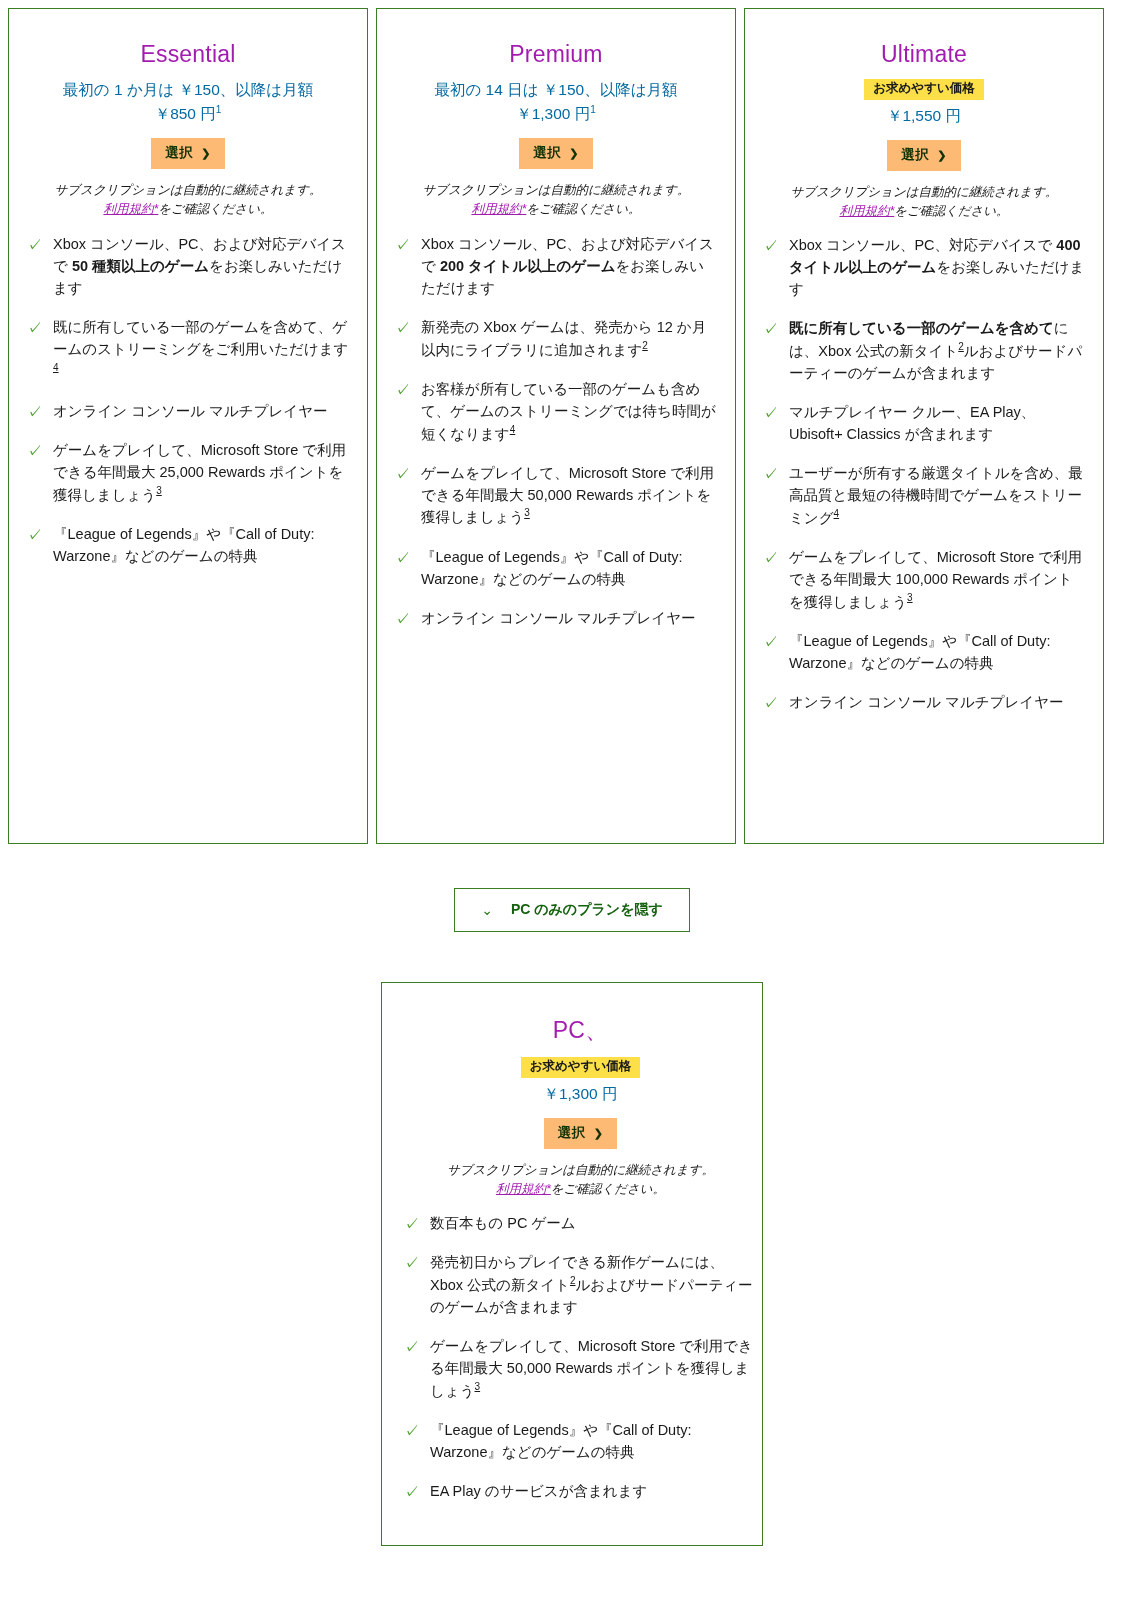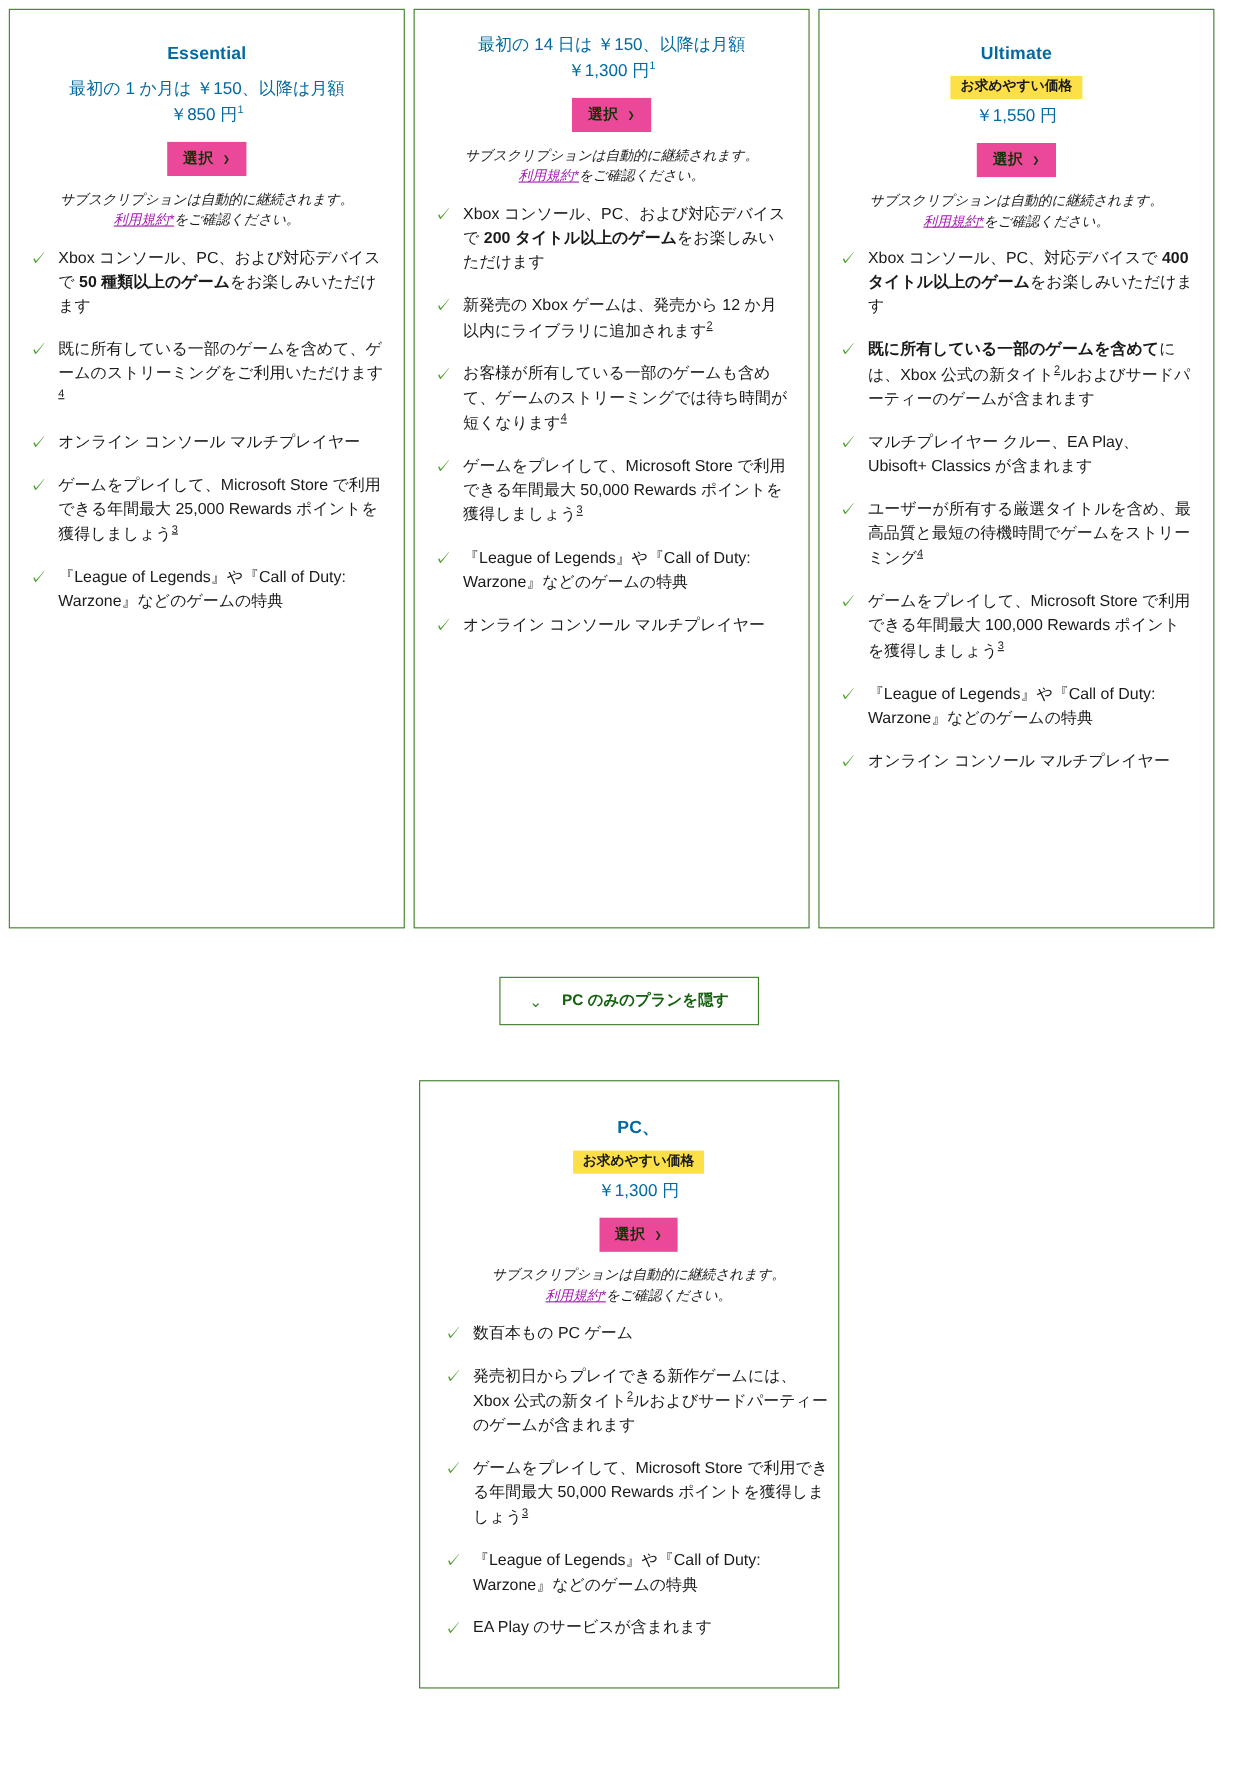--- a/index.html
+++ b/index.html
@@ -29,23 +29,23 @@
     box-sizing: border-box;
     width: 360px;
     padding: 20px 18px 24px 18px;
     background: #fff;
   }
 
   .plan-card.tall { height: 836px; }
 
   .plan-title {
     text-align: center;
-    font-size: 16px;
-    font-weight: bold;
-    color: #0369a1;
+    font-size: 23px;
+    font-weight: normal;
+    color: #a21caf;
     margin: 12px 0 10px 0;
     letter-spacing: 0.2px;
   }
 
   .badge-wrap { text-align: center; margin: 0 0 4px 0; }
   .badge {
     display: inline-block;
     background: #fde047;
     color: #1a1a1a;
     font-size: 12.5px;
@@ -59,28 +59,28 @@
     font-size: 15.5px;
     line-height: 1.55;
     color: #0369a1;
     margin: 0 6px 12px 6px;
   }
   .price sup { font-size: 10px; vertical-align: super; }
 
   .select-wrap { text-align: center; margin-bottom: 12px; }
   .select-btn {
     display: inline-block;
-    background: #ec4899;
+    background: #fdba74;
     border: none;
     color: #123206;
     font-size: 13.5px;
     font-weight: bold;
     padding: 6px 14px 7px 14px;
     cursor: pointer;
-    font-family: Liberation Mono, monospace;
+    font-family: Liberation Sans, sans-serif;
     letter-spacing: 0.5px;
   }
   .select-btn .arrow { margin-left: 8px; font-size: 11px; }
 
   .autorenew {
     text-align: center;
     font-size: 12.5px;
     font-style: italic;
     line-height: 1.5;
     color: #1a1a1a;
@@ -173,20 +173,21 @@
     <ul class="features">
         <li><span class="check">✓</span><span>Xbox コンソール、PC、および対応デバイスで <b>50 種類以上のゲーム</b>をお楽しみいただけます</span></li>
         <li><span class="check">✓</span><span>既に所有している一部のゲームを含めて、ゲームのストリーミングをご利用いただけます<sup>4</sup></span></li>
         <li><span class="check">✓</span><span>オンライン コンソール マルチプレイヤー</span></li>
         <li><span class="check">✓</span><span>ゲームをプレイして、Microsoft Store で利用できる年間最大 25,000 Rewards ポイントを獲得しましょう<sup>3</sup></span></li>
         <li><span class="check">✓</span><span>『League of Legends』や『Call of Duty: Warzone』などのゲームの特典</span></li>
       </ul>
   </div>
 
   <div class="plan-card tall">
+    <div class="plan-title">Premium</div>
     <div class="price">
       <span>最初の 14 日は ￥150、以降は月額</span><br>
       <span>￥1,300 円</span><sup>1</sup>
     </div>
     <div class="select-wrap">
       <button class="select-btn">
         <span>選択</span><span class="arrow">❯</span>
       </button>
     </div>
     <div class="autorenew">

